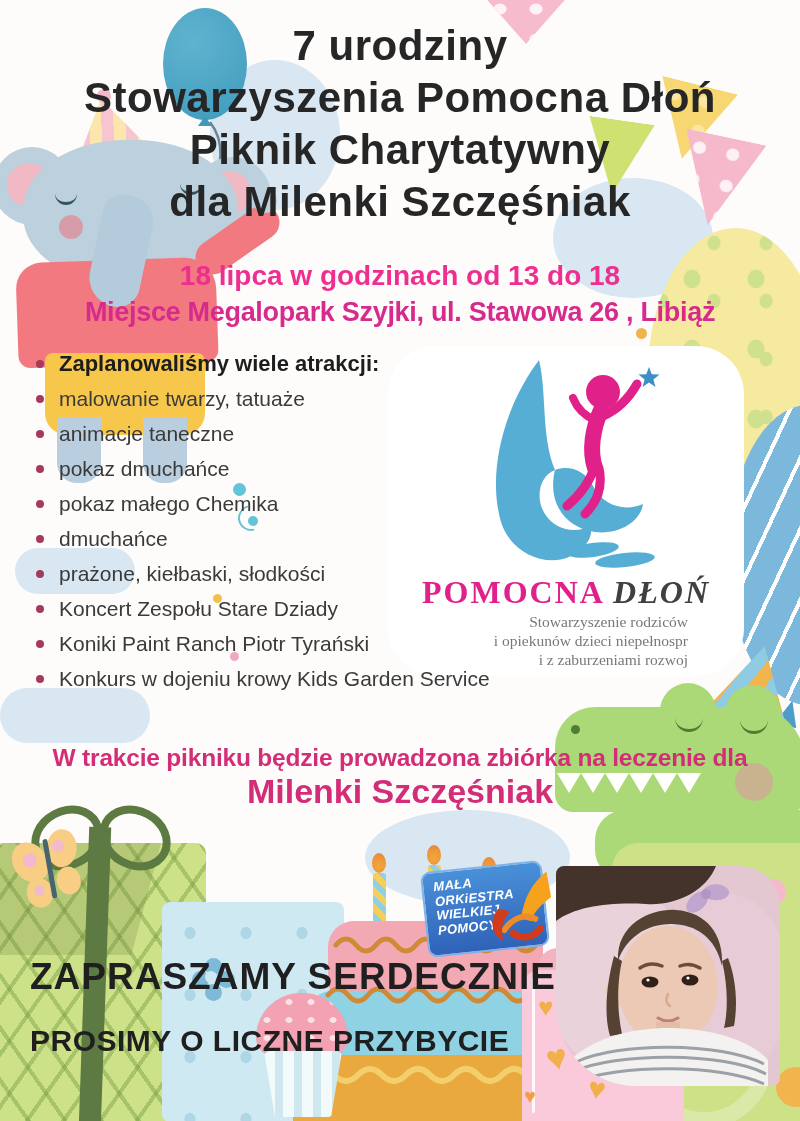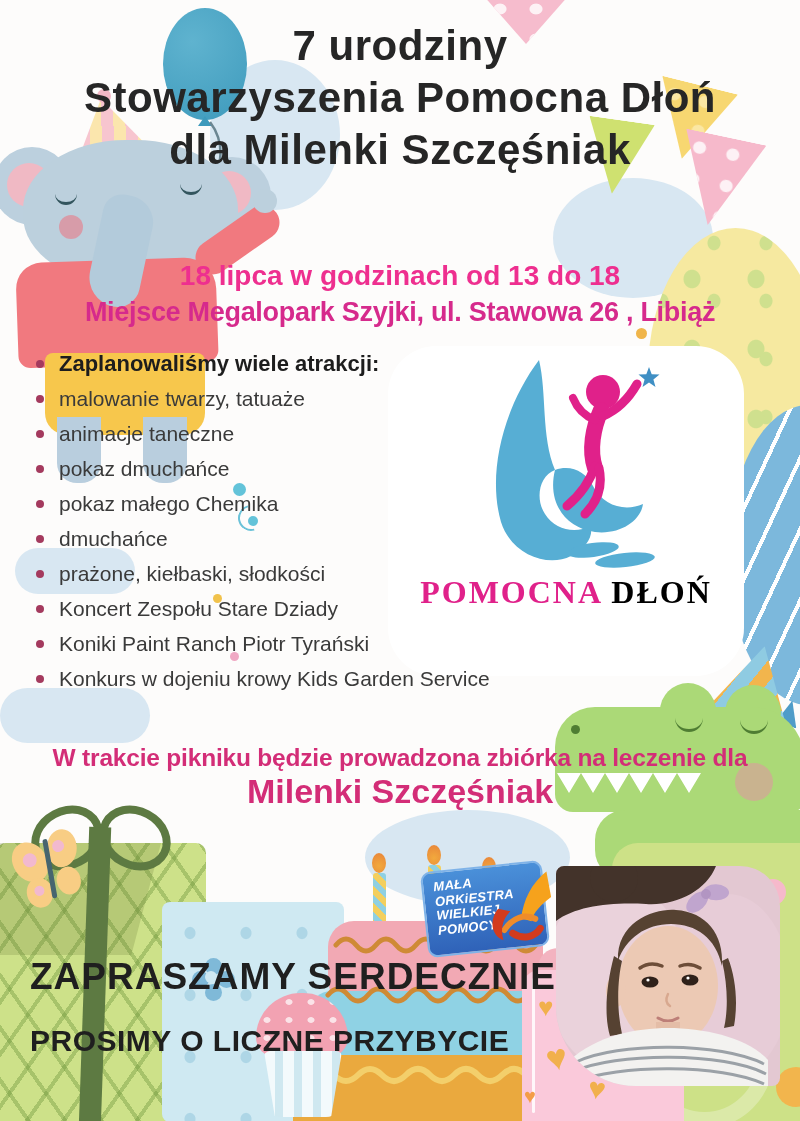--- a/index.html
+++ b/index.html
@@ -20,21 +20,21 @@
   .fund1{left:0;right:0;top:744px;text-align:center;z-index:5;color:#d32d77;font-weight:800;font-size:24.5px;letter-spacing:-.2px;}
   .fund2{left:0;right:0;top:772px;text-align:center;z-index:5;color:#d32d77;font-weight:800;font-size:34px;}
   .close1{left:30px;top:956px;z-index:6;color:#1f1f1f;font-weight:800;font-size:37px;letter-spacing:1px;}
   .close2{left:30px;top:1024px;z-index:6;color:#1f1f1f;font-weight:800;font-size:30px;letter-spacing:.5px;}
 
   
   .logo-card{left:388px;top:346px;width:356px;height:330px;background:#fff;border-radius:48px;z-index:2;}
   .logo-art{left:55px;top:8px;z-index:3;}
   .logo-name{left:0;width:356px;top:228px;text-align:center;z-index:3;font-family:"Liberation Serif",serif;
              font-weight:700;font-size:32px;letter-spacing:2px;}
-  .logo-name .p1{color:#e0218a;} .logo-name .p2{color:#000000;}
+  .logo-name .p1{color:#e0218a;} .logo-name .p2{color:#404040;font-style:italic;}
   .logo-sub{left:0;width:300px;top:266px;z-index:3;text-align:right;font-family:"Liberation Serif",serif;
             font-size:15.5px;line-height:19px;color:#787878;}
 
   
   .eleph{left:-5px;top:95px;width:290px;height:395px;z-index:1;}
   .e-hat{left:75px;top:3px;width:74px;height:58px;transform:rotate(-12deg);
          clip-path:polygon(50% 0,100% 100%,0 100%);
          background:repeating-linear-gradient(100deg,#fbe6ad 0 12px,#f7c5cf 12px 24px);}
   .e-pom{left:102px;top:-6px;width:14px;height:14px;background:#f4b8c6;}
   .e-earL{left:-2px;top:52px;width:78px;height:78px;background:#bcd0de;}
@@ -212,20 +212,25 @@
       <path d="M152,66 C142,62 134,54 130,44" stroke="#e0218a" stroke-width="8" fill="none" stroke-linecap="round"></path>
       <path d="M152,112 C146,130 136,142 124,152" stroke="#e0218a" stroke-width="9" fill="none" stroke-linecap="round"></path>
       <path d="M156,114 C160,132 154,148 142,160" stroke="#e0218a" stroke-width="9" fill="none" stroke-linecap="round"></path>
       <polygon points="206,13 208.7,20.3 216.5,20.6 210.4,25.4 212.5,32.9 206,28.6 199.5,32.9 201.6,25.4 195.5,20.6 203.3,20.3" fill="#3f8fc4"></polygon>
     </svg>
     <div class="abs logo-name">
       <span class="p1">POMOCNA</span>
       <span> </span>
       <span class="p2">DŁOŃ</span>
     </div>
+    <div class="abs logo-sub">
+      <div>Stowarzyszenie rodziców</div>
+      <div>i opiekunów dzieci niepełnospr</div>
+      <div>i z zaburzeniami rozwoj</div>
+    </div>
   </div>
 
   <div class="abs gift-green">
     <div class="abs gift-green-shade"></div>
     <div class="abs bow-loop" style="left:34px;transform:rotate(-28deg);"></div>
     <div class="abs bow-loop" style="left:102px;transform:rotate(28deg);"></div>
     <div class="abs ribbon-v"></div>
   </div>
   <div class="abs butterfly">
     <div class="abs bw" style="left:4px;top:6px;width:34px;height:42px;transform:rotate(-20deg);"></div>
@@ -340,20 +345,21 @@
       <path d="M34,52 C38,34 48,18 64,8 L66,34 C56,40 46,48 44,56 Z" fill="#f6a21c"></path>
       <path d="M16,62 C26,50 38,48 48,54" stroke="#ef8c2a" stroke-width="6" fill="none" stroke-linecap="round"></path>
       <path d="M12,40 C2,50 2,66 14,72 C12,60 16,50 24,44 Z" fill="#d33b1d"></path>
       <path d="M24,66 C34,74 46,72 52,64" stroke="#d33b1d" stroke-width="7" fill="none" stroke-linecap="round"></path>
     </svg>
   </div>
 
   <div class="abs title">
     <div>7 urodziny</div>
     <div>Stowarzyszenia Pomocna Dłoń</div>
+    <div>Piknik Charytatywny</div>
     <div>dla Milenki Szczęśniak</div>
   </div>
 
   <div class="abs date-line">18 lipca w godzinach od 13 do 18</div>
   <div class="abs loc-line">Miejsce Megalopark Szyjki, ul. Stawowa 26 , Libiąż</div>
 
   <ul class="abs attractions">
     <li class="hdr">
         <span class="dot"></span>
         <span>Zaplanowaliśmy wiele atrakcji:</span>

